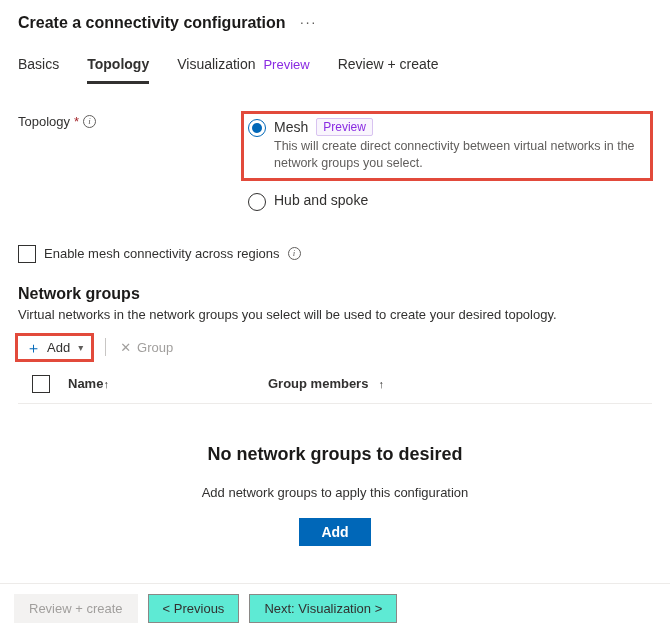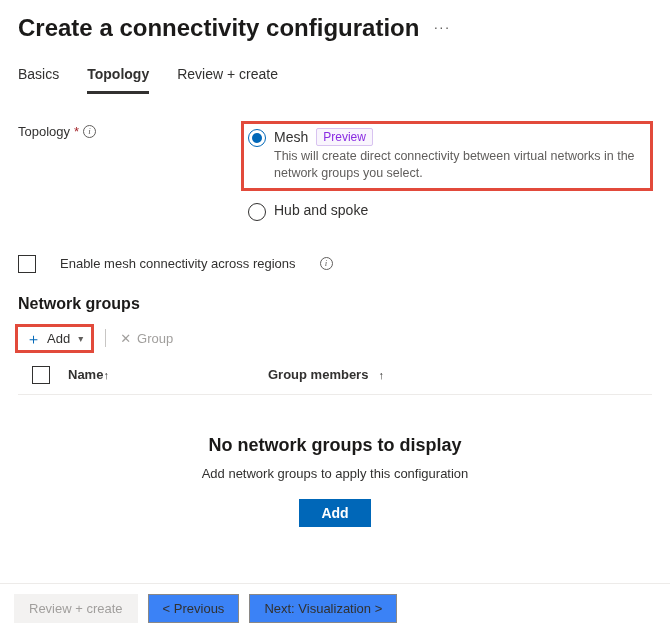--- a/index.html
+++ b/index.html
@@ -13,21 +13,21 @@
       position: relative;
       overflow: hidden;
     }
     .header {
       padding: 14px 18px 8px 18px;
       display: flex;
       align-items: center;
       gap: 14px;
     }
     .header h1 {
-      font-size: 24px;
+      font-size: 16px;
       font-weight: 600;
       color: #1b1a19;
     }
     .header .more { color:#605e5c; font-size:14px; letter-spacing:1px; padding-bottom:2px;}
     .tabs {
       display: flex;
       gap: 0;
       padding: 10px 18px 0 18px;
       border-bottom: 0;
     }
@@ -103,21 +103,21 @@
       background:#fff;
     }
     .radio-outer.checked{ border-color:#0067b8;}
     .radio-inner{
       width:10px;height:10px;border-radius:50%;background:#0067b8;
     }
     .radio-body{ flex:1; }
     .radio-title{ font-size:14px; color:#323130; display:flex; align-items:center; gap:4px;}
     .radio-desc{ font-size:12.5px; color:#605e5c; margin-top:2px; line-height:1.35;}
     .checkbox-row{
-      display:flex; align-items:center; gap:24px; margin:20px 18px 0 18px;
+      display:flex; align-items:center; gap:8px; margin:20px 18px 0 18px;
       font-size:13px;
     }
     .checkbox{
       width:18px;height:18px;border:1px solid #323130;background:#fff;flex:0 0 18px;
     }
     .section{ padding: 22px 18px 0 18px;}
     .section h2{ font-size:16px; font-weight:600; color:#1b1a19;}
     .section-desc{ font-size:13px; color:#323130; margin-top:4px;}
     .toolbar{
       display:flex; align-items:center; gap:8px; margin-top:14px;
@@ -145,51 +145,55 @@
       font-size:13px; color:#323130; border-bottom:1px solid #edebe9;
     }
     .th-check{ width:50px; padding-left:14px;}
     .th-name{ width:200px; font-weight:600; display:flex; align-items:center; gap:0;}
     .th-members{ font-weight:600; display:flex; align-items:center; gap:10px;}
     .sort-arrow{ font-size:11px;}
     .empty-state{
       text-align:center; padding:40px 0 30px 0;
     }
     .empty-state h3{ font-size:18px; font-weight:600; color:#1b1a19;}
-    .empty-state p{ font-size:13px; color:#323130; margin-top:10px;}
+    .empty-state p{ font-size:13px; color:#323130; margin-top:20px;}
     .primary-btn{
       background:#0067b8; color:#fff; border:none; font-size:14px; font-weight:600;
       padding:6px 22px; margin-top:18px; cursor:pointer;
     }
     .footer{
       position:absolute; bottom:0; left:0; right:0;
       border-top:1px solid #edebe9;
       padding:10px 14px;
       display:flex; gap:10px;
       background:#fff;
     }
     .btn{
       font-size:13px; padding:6px 14px; cursor:pointer;
-      border:1px solid #8a8886; background:#3b82f6; color:#323130;
+      border:1px solid #8a8886; background:#5eead4; color:#323130;
     }
     .btn.disabled{
       background:#f3f2f1; color:#a19f9d; border:1px solid #f3f2f1; cursor:default;
     }
   </style>
 </head>
 <body>
 
 <div class="header">
   <h1>Create a connectivity configuration</h1>
   <span class="more">···</span>
 </div>
 
 <div class="tabs">
   <div class="tab">Basics</div>
   <div class="tab active">Topology</div>
+  <div class="tab">
+    <span>Visualization</span>
+    <span class="preview-badge">Preview</span>
+  </div>
   <div class="tab">Review + create</div>
 </div>
 
 <div class="form-area">
   <div class="form-row">
     <div class="form-label">
       <span>Topology</span>
       <span class="req">*</span>
       <span class="info-icon">i</span>
     </div>
@@ -219,20 +223,21 @@
 </div>
 
 <div class="checkbox-row">
   <div class="checkbox"></div>
   <span>Enable mesh connectivity across regions</span>
   <span class="info-icon">i</span>
 </div>
 
 <div class="section">
   <h2>Network groups</h2>
+  <div class="section-desc">Virtual networks in the network groups you select will be used to create your desired topology.</div>
 
   <div class="toolbar">
     <div class="add-btn highlighted">
       <span class="plus-icon">＋</span>
       <span>Add</span>
       <span class="chev">▾</span>
     </div>
     <div class="sep"></div>
     <div class="remove-btn">
       <span class="x-icon">✕</span>
@@ -248,21 +253,21 @@
       <span>Name</span>
       <span class="sort-arrow">↑</span>
     </div>
     <div class="th-members">
       <span>Group members</span>
       <span class="sort-arrow">↑</span>
     </div>
   </div>
 
   <div class="empty-state">
-    <h3>No network groups to display</h3>
+    <h3>No network groups to desired</h3>
     <p>Add network groups to apply this configuration</p>
     <button class="primary-btn">Add</button>
   </div>
 </div>
 
 <div class="footer">
   <button class="btn disabled">Review + create</button>
   <button class="btn">&lt; Previous</button>
   <button class="btn">Next: Visualization &gt;</button>
 </div>

